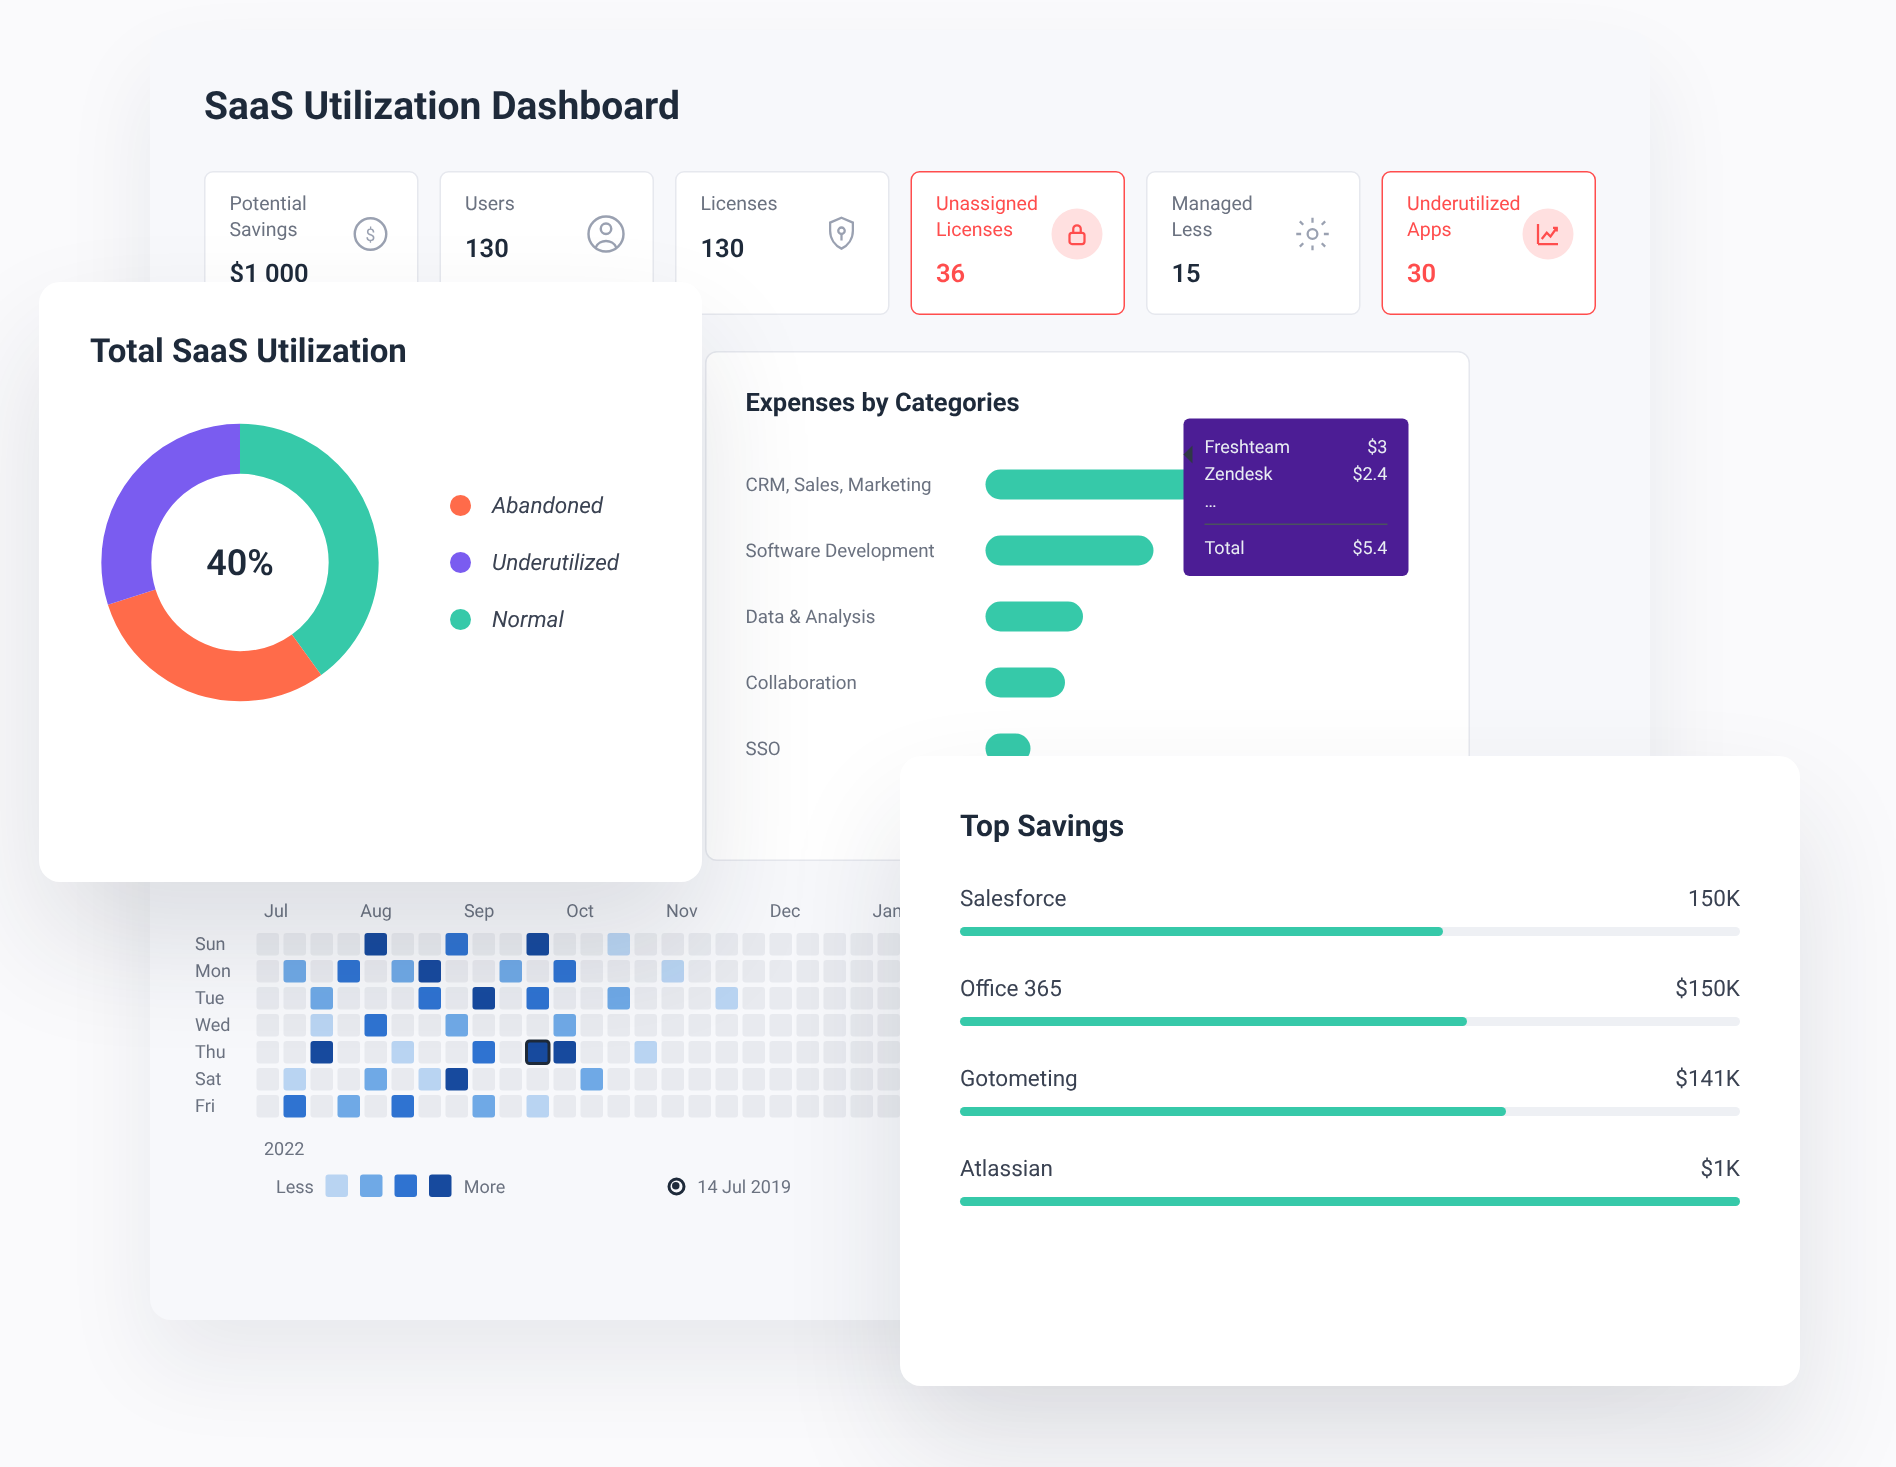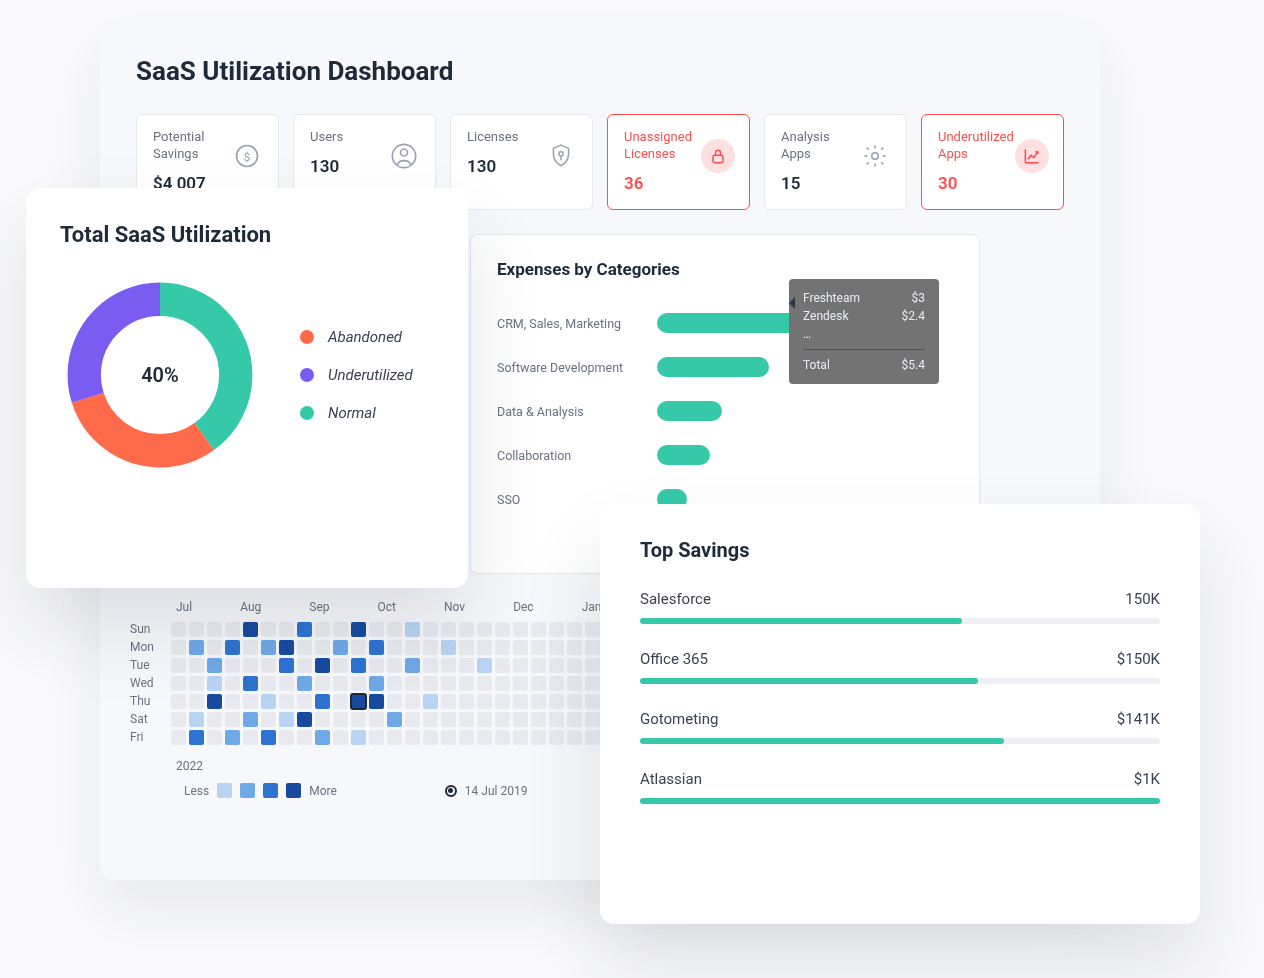--- a/index.html
+++ b/index.html
@@ -92,21 +92,21 @@
   .hbar-label { width:160px; font-size:12.5px; color:#6b7280; }
   .hbar-track { flex:1; height:20px; position:relative; }
   .hbar-fill { position:absolute; left:0; top:0; bottom:0; background:#36c9a9; border-radius:10px; }
   .hbar-axis { display:flex; margin-left:160px; margin-top:4px; font-size:11px; color:#8a90a0; }
   .hbar-tick { flex:1; text-align:left; }
 
   .tooltip {
     position:absolute;
     top: 44px;
     right: 40px;
-    background:#737373;
+    background:#4c1d95;
     color:#e9edf3;
     font-size:12px;
     border-radius:4px;
     padding:10px 14px;
     min-width: 150px;
   }
   .tooltip::before{
     content:"";
     position:absolute;
     left:-6px; top:18px;
@@ -126,21 +126,21 @@
     background:#fff;
     border-radius:14px;
     padding: 34px 34px;
     box-shadow: 0 40px 80px rgba(30,40,60,0.12);
     z-index: 3;
   }
   .donut-title{ font-size:22px; font-weight:700; margin-bottom:28px;}
   .donut-body{ display:flex; align-items:center; gap:40px;}
   .donut-wrap{ position:relative; width:200px; height:200px;}
   .donut{ transform: rotate(-90deg);}
-  .donut-center{ position:absolute; inset:0; display:flex; align-items:center; justify-content:center; font-size:20px; font-weight:600; color:#1e2a3a;}
+  .donut-center{ position:absolute; inset:0; display:flex; align-items:center; justify-content:center; font-size:24px; font-weight:600; color:#1e2a3a;}
   .legend{ display:flex; flex-direction:column; gap:20px;font-style:italic;}
   .legend-item{ display:flex; align-items:center; gap:14px; font-size:15px; color:#3a4252;}
   .legend-dot{ width:14px; height:14px; border-radius:50%;}
 
   
   .calendar{
     position:absolute;
     top: 600px;
     left: 130px;
     width: 470px;
@@ -185,21 +185,21 @@
 </head>
 <body>
 
 <div class="main-panel">
   <h1 class="main-title">SaaS Utilization Dashboard</h1>
 
   <div class="kpi-row">
 
     <div class="kpi">
       <div class="kpi-label">Potential Savings</div>
-      <div class="kpi-value">$4 007</div>
+      <div class="kpi-value">$1 000</div>
       <div class="kpi-icon">
         <svg width="28" height="28" viewBox="0 0 24 24" fill="none" stroke="currentColor" stroke-width="1.4">
             <circle cx="12" cy="12" r="9"></circle>
             <text x="12" y="16" text-anchor="middle" font-size="10" fill="currentColor" stroke="none">$</text>
           </svg>
       </div>
     </div>
 
     <div class="kpi">
       <div class="kpi-label">Users</div>
@@ -230,21 +230,21 @@
       <div class="kpi-value">36</div>
       <div class="kpi-icon">
         <svg width="20" height="20" viewBox="0 0 24 24" fill="none" stroke="currentColor" stroke-width="1.8">
             <rect x="6" y="11" width="12" height="9" rx="2"></rect>
             <path d="M9 11V8a3 3 0 016 0v3"></path>
           </svg>
       </div>
     </div>
 
     <div class="kpi">
-      <div class="kpi-label">Analysis Apps</div>
+      <div class="kpi-label">Managed Less</div>
       <div class="kpi-value">15</div>
       <div class="kpi-icon">
         <svg width="26" height="26" viewBox="0 0 24 24" fill="none" stroke="currentColor" stroke-width="1.4">
             <circle cx="12" cy="12" r="3"></circle>
             <path d="M12 2v3M12 19v3M4.2 4.2l2.1 2.1M17.7 17.7l2.1 2.1M2 12h3M19 12h3M4.2 19.8l2.1-2.1M17.7 6.3l2.1-2.1"></path>
           </svg>
       </div>
     </div>
 
     <div class="kpi alert">

